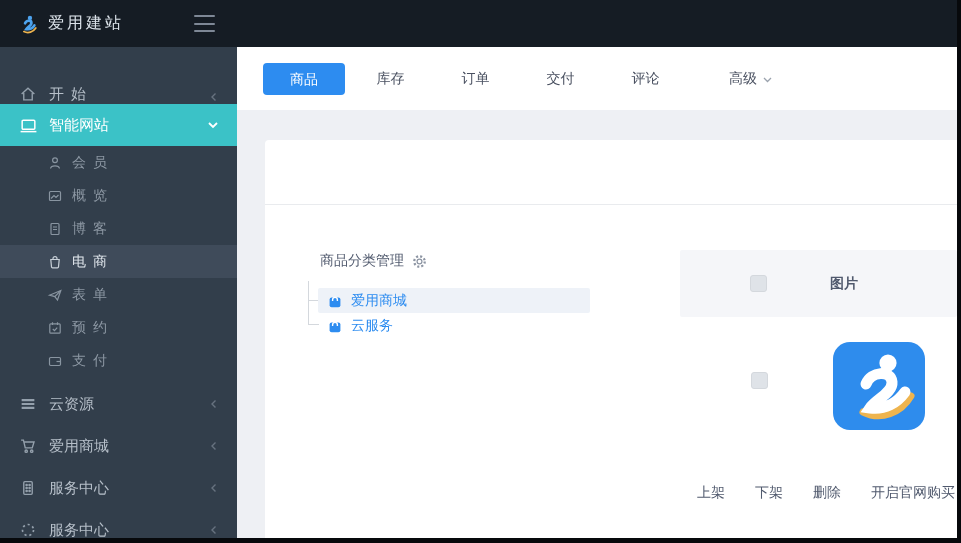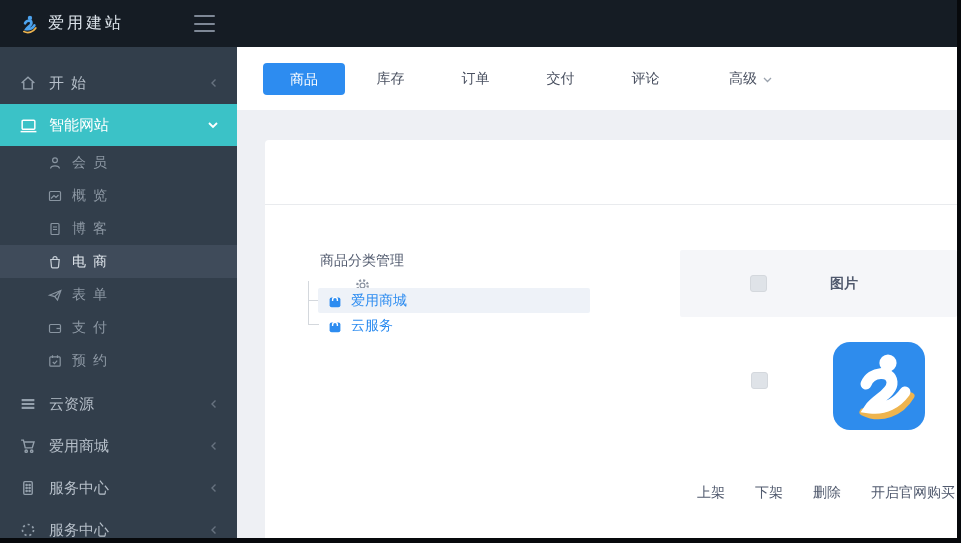--- a/index.html
+++ b/index.html
@@ -18,21 +18,21 @@
   .brand { position:absolute; left:17px; top:0; height:47px; display:flex; align-items:center; gap:9px; }
   .brand-text { color:#dbe2e9; font-size:16px; letter-spacing:3px; }
   .burger { position:absolute; left:194px; top:15px; width:21px; height:17px; display:flex; flex-direction:column; justify-content:space-between; cursor:pointer; }
   .burger i { display:block; height:2px; background:#7e8896; border-radius:1px; }
 
   
   .sidebar { position:absolute; left:0; top:47px; width:237px; height:491px; background:#323e4b; z-index:10; }
   .nav-top { height:42px; display:flex; align-items:center; padding:0 17px 0 18px; color:#b6bfc9; font-size:15px; cursor:pointer; }
   .nav-top .ico { width:20px; height:20px; margin-right:11px; color:#94a0ac; display:flex; align-items:center; justify-content:center; }
   .nav-top .chev { margin-left:auto; color:#67727f; display:flex; }
-  .nav-top.first { margin-top:15px; }
+  .nav-top.first { margin-top:15px;align-items:flex-end; }
   .nav-top.teal { background:#3bc2c7; color:#fff; }
   .nav-top.teal .ico { color:#fff; }
   .nav-top.teal .chev { color:#fff; }
   .sub-item { height:33px; display:flex; align-items:center; padding-left:46px; color:#8d98a4; font-size:14px; cursor:pointer; }
   .sub-item .ico { width:17px; height:17px; margin-right:9px; display:flex; align-items:center; justify-content:center; color:#8995a1; }
   .sub-item.selected { background:#3f4b5a; color:#dfe5eb; }
   .sub-item.selected .ico { color:#c9d1d9; }
   .spaced { letter-spacing:7px; }
   .group-gap { height:6px; }
 
@@ -40,21 +40,21 @@
   .main { position:absolute; left:237px; top:47px; width:720px; height:491px; background:#eef0f4; }
   .tabbar { height:63px; background:#fff; display:flex; align-items:center; padding-left:26px; }
   .tab { width:85px; text-align:center; font-size:14px; color:#495060; cursor:pointer; flex:0 0 auto; }
   .tab.pill { width:82px; height:32px; line-height:32px; border-radius:4px; background:#2d8cf0; color:#fff; margin-right:3px; }
   .tab.adv { display:flex; align-items:center; justify-content:flex-end; gap:5px; }
   .tab.adv .chev { color:#9aa2ad; display:flex; margin-top:2px; }
 
   .card { position:absolute; left:28px; top:93px; right:0; bottom:0; background:#fff; border-radius:4px 0 0 0; }
   .card-top { height:65px; border-bottom:1px solid #e9ebee; }
 
-  .panel-title { position:absolute; left:55px; top:112px; display:flex; align-items:center; gap:8px; font-size:14px; color:#515a6e;flex-direction:column; }
+  .panel-title { position:absolute; left:55px; top:112px; display:flex; align-items:center; gap:8px; font-size:14px; color:#515a6e; }
   .panel-title .gear { color:#8d95a3; display:flex; cursor:pointer; }
 
   .tree-vline  { position:absolute; left:43px; top:141px; width:1px; height:44px; background:#d4d8dd; }
   .tree-branch { position:absolute; left:44px; width:10px; height:1px; background:#d4d8dd; }
   .b1 { top:160px; } .b2 { top:184px; }
   .tree-row { position:absolute; left:53px; height:25px; display:flex; align-items:center; gap:8px; padding:0 10px 0 9px; font-size:14px; color:#2d8cf0; cursor:pointer; border-radius:2px; }
   .tree-row .ico { display:flex; }
   .tree-row.r1 { top:148px; width:272px; }
   .tree-row.r1.selected { background:#eef2f8; }
   .tree-row.r2 { top:173px; }
@@ -169,34 +169,34 @@
           <svg width="16" height="16" viewBox="0 0 16 16" fill="none" stroke="currentColor" stroke-width="1.2">
               <path d="M2.5 8.2 L13.8 3.5 L10.5 13 L7.8 9.6 Z"></path>
               <path d="M7.8 9.6 L13.8 3.5"></path>
             </svg>
         </span>
         <span class="spaced">表单</span>
       </div>
       <div class="sub-item">
         <span class="ico">
           <svg width="16" height="16" viewBox="0 0 16 16" fill="none" stroke="currentColor" stroke-width="1.2">
+              <rect x="2.8" y="3.8" width="10.4" height="9.4" rx="1"></rect>
+              <path d="M5.5 2.3 v2.6 M10.5 2.3 v2.6 M5.8 9 l1.7 1.7 2.7-3"></path>
+            </svg>
+        </span>
+        <span class="spaced">预约</span>
+      </div>
+      <div class="sub-item">
+        <span class="ico">
+          <svg width="16" height="16" viewBox="0 0 16 16" fill="none" stroke="currentColor" stroke-width="1.2">
               <rect x="2.5" y="4.5" width="11" height="8" rx="1.2"></rect>
               <path d="M9.5 8.5 h4"></path>
             </svg>
         </span>
         <span class="spaced">支付</span>
-      </div>
-      <div class="sub-item">
-        <span class="ico">
-          <svg width="16" height="16" viewBox="0 0 16 16" fill="none" stroke="currentColor" stroke-width="1.2">
-              <rect x="2.8" y="3.8" width="10.4" height="9.4" rx="1"></rect>
-              <path d="M5.5 2.3 v2.6 M10.5 2.3 v2.6 M5.8 9 l1.7 1.7 2.7-3"></path>
-            </svg>
-        </span>
-        <span class="spaced">预约</span>
       </div>
     </div>
 
     <div class="group-gap"></div>
 
     <div class="nav-top">
       <span class="ico">
         <svg width="18" height="18" viewBox="0 0 17 17" fill="none" stroke="currentColor" stroke-width="2">
             <path d="M2.5 4.8 h12 M2.5 8.5 h12 M2.5 12.2 h12"></path>
           </svg>

